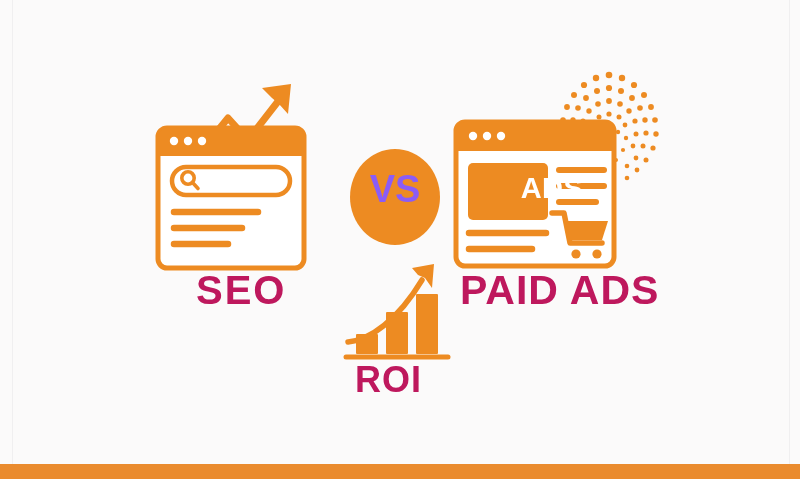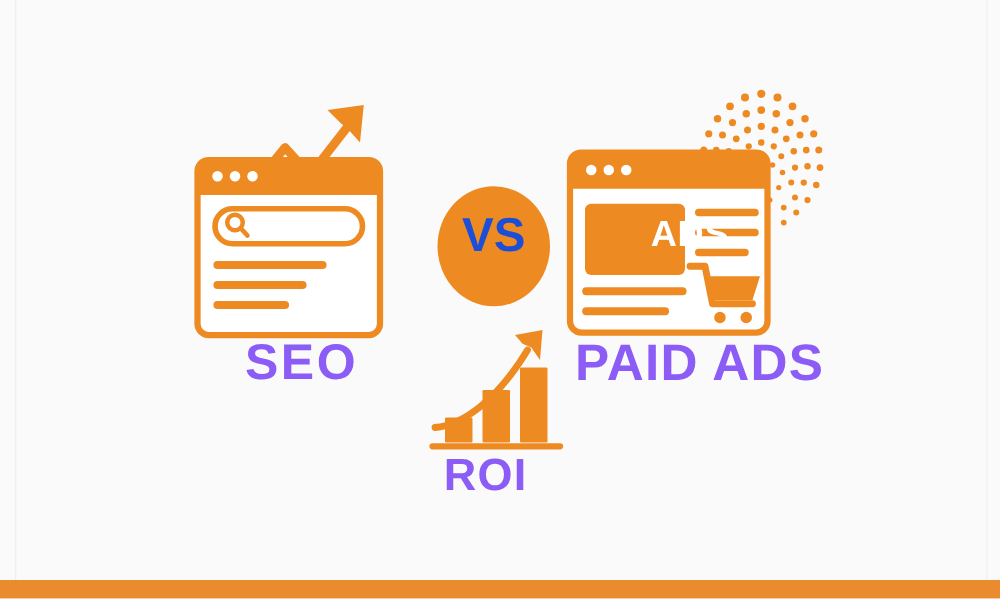--- a/index.html
+++ b/index.html
@@ -42,39 +42,39 @@
     width: 800px;
     height: 2px;
     background: #d97f27;
   }
 
   .art { position: absolute; }
 
   
   .caption {
     position: absolute;
-    color: #8b5cf6;
+    color: #be185d;
     font-weight: bold;
     letter-spacing: 1px;
     white-space: nowrap;
     line-height: 1;
     font-family: "Liberation Sans", sans-serif;
     text-align: right;
   }
   #seo-caption      { left: 196px; top: 270px; font-size: 40px; letter-spacing: 2px; }
   #paid-ads-caption { left: 460px; top: 270px; font-size: 41px; letter-spacing: 1px; }
   #roi-caption      { left: 355px; top: 362px; font-size: 36px; letter-spacing: 1px; }
 
   .vs-label {
     position: absolute;
     left: 355px;
     top: 168px;
     width: 80px;
     text-align: center;
-    color: #1d4ed8;
+    color: #8b5cf6;
     font-size: 38px;
     font-weight: bold;
     letter-spacing: 0px;
     font-family: "Liberation Sans", sans-serif;
   }
   .ads-label {
     position: absolute;
     left: 468px;
     top: 172px;
     width: 78px;

